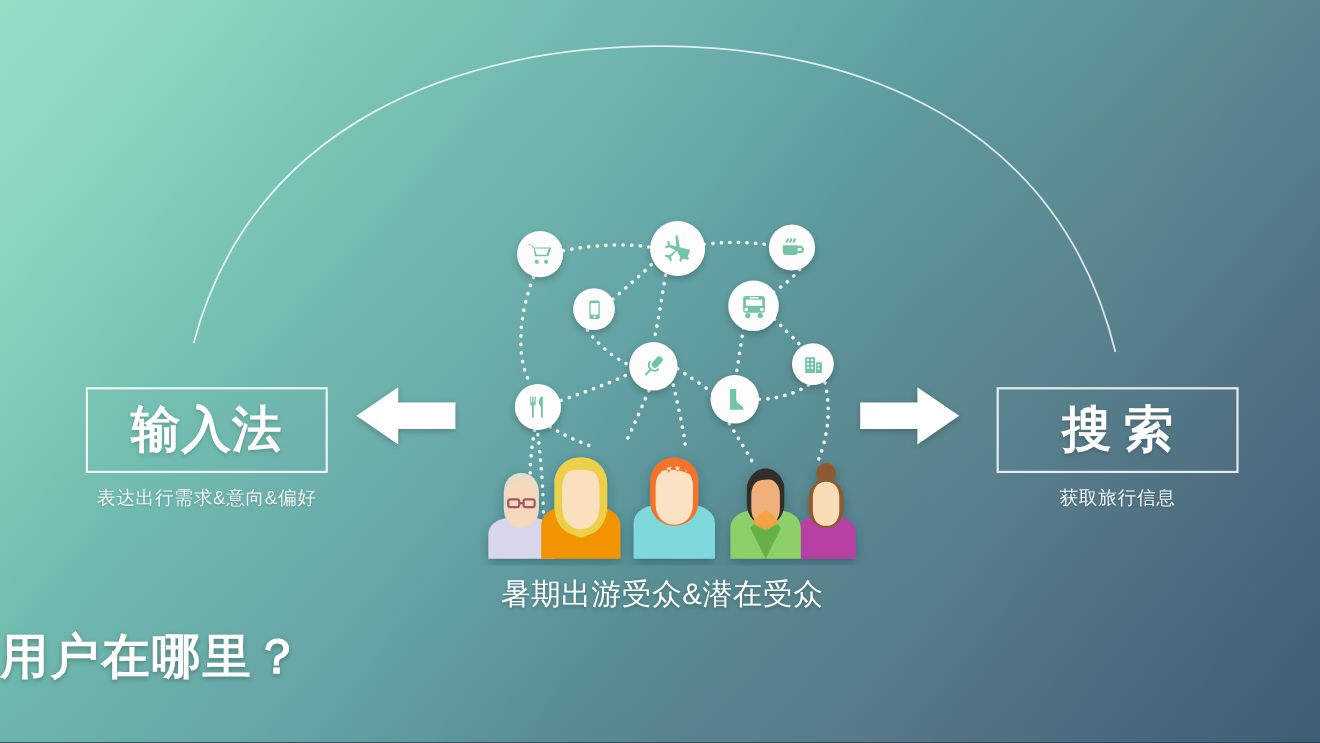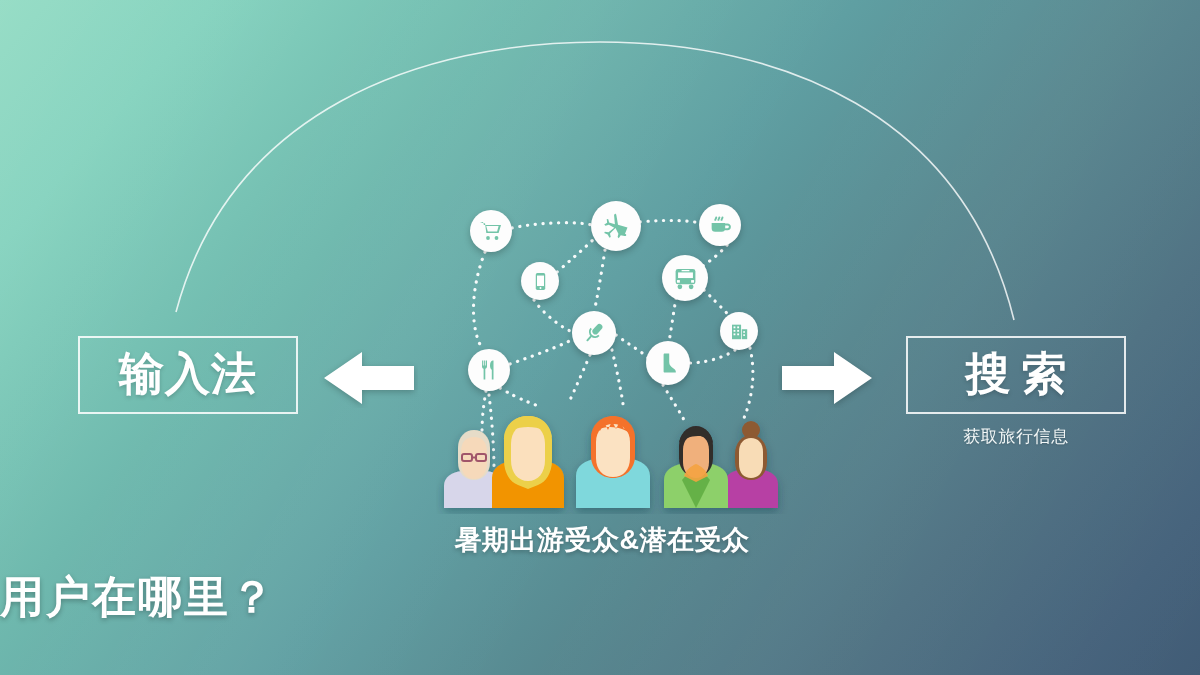--- a/index.html
+++ b/index.html
@@ -52,20 +52,21 @@
     letter-spacing: 1.5px;
     font-weight: 400;
     text-shadow: 0 1px 2px rgba(0,0,0,0.10);
   }
 
   
   .concept {
     position: absolute;
     width: 220px;
     text-align: center;
+    margin-top: 16px;
   }
   .concept.left  { left: 78px;  top: 336px; }
   .concept.right { left: 906px; top: 336px; }
 
   .concept-box {
     border: 2px solid rgba(255,255,255,0.85);
     padding: 8px 4px 10px;
     color: #ffffff;
     font-size: 45px;
     font-weight: 700;
@@ -94,21 +95,21 @@
   .arrow.right { left: 778px; top: 348px; }
 
   
   .audience-label {
     position: absolute;
     left: 4px; right: 0;
     top: 522px;
     text-align: center;
     color: #ffffff;
     font-size: 27px;
-    font-weight: 700;
+    font-weight: 400;
     letter-spacing: 0.5px;
     text-shadow: 0 2px 4px rgba(0,0,0,0.25);
   }
   .headline {
     position: absolute;
     left: 0; right: 0;
     top: 568px;
     color: #ffffff;
     font-size: 44px;
     font-weight: 700;
@@ -302,20 +303,21 @@
         <path d="M160 46c0-11 7-18 17-18s17 7 17 18v16c0 12-7 19-17 19s-17-7-17-19z" fill="#fbe2c2"></path>
         <path d="M155 40c1-4 3-8 6-11l3 6 4-9 4 8 4-9 4 8 4-8 4 8 4-6c3 3 5 7 5 13-6-6-14-9-23-9-7 0-13 2-19 9z" fill="#f4722b"></path>
       </g>
 
       <rect x="0" y="0" width="360" height="112" fill="url(#shade)" opacity="0"></rect>
     </g>
   </svg>
 
   <div class="concept left">
     <div class="concept-box">输入法</div>
+    <div class="concept-sub">表达出行需求&amp;意向&amp;偏好</div>
   </div>
 
   <svg class="arrow left" width="100" height="60" viewBox="0 0 100 60">
     <path d="M44 4 6 30 44 56V42h52V18H44z" fill="#ffffff" style="filter: drop-shadow(0 2px 3px rgba(0,0,0,0.22));"></path>
   </svg>
 
   <div class="concept right">
     <div class="concept-box">搜索</div>
     <div class="concept-sub">获取旅行信息</div>
   </div>

